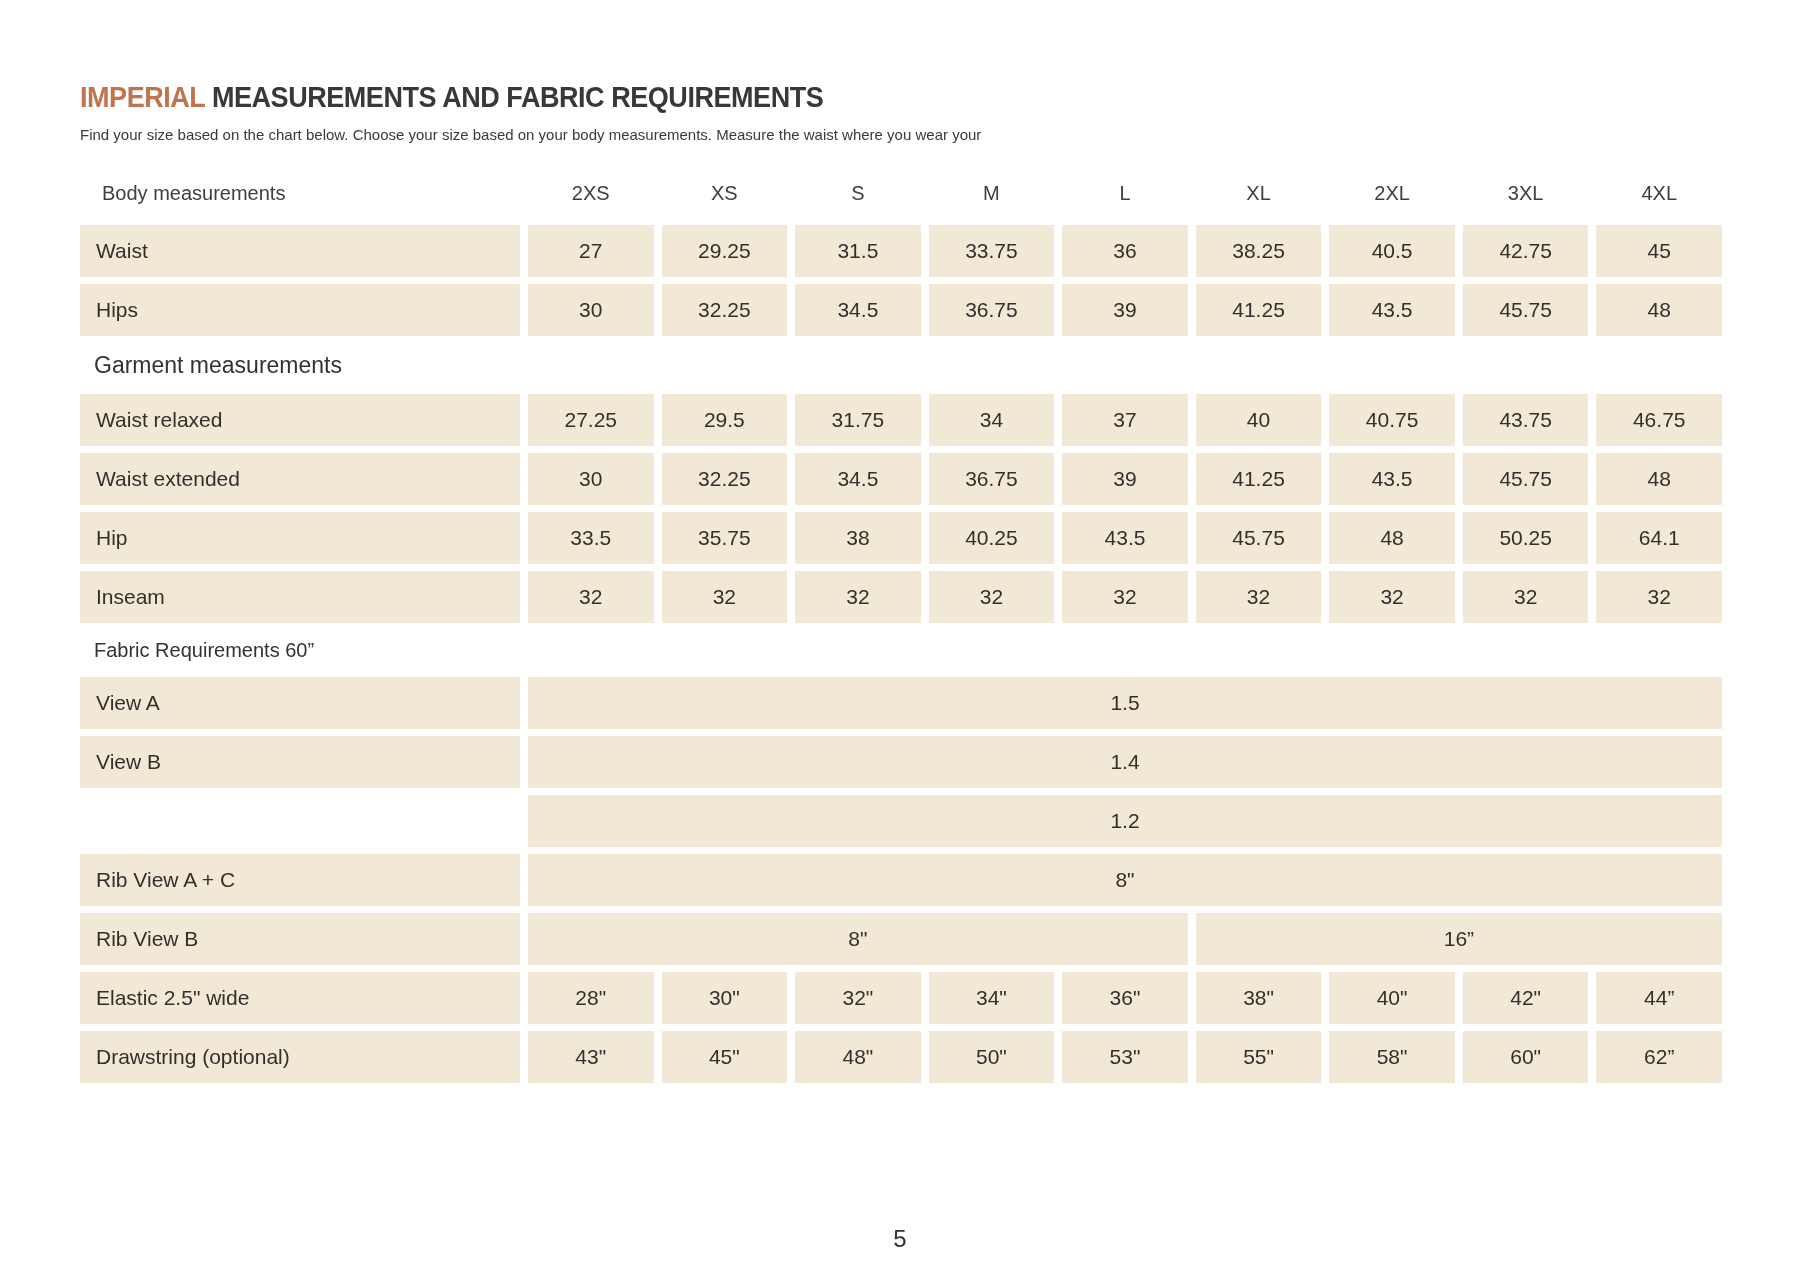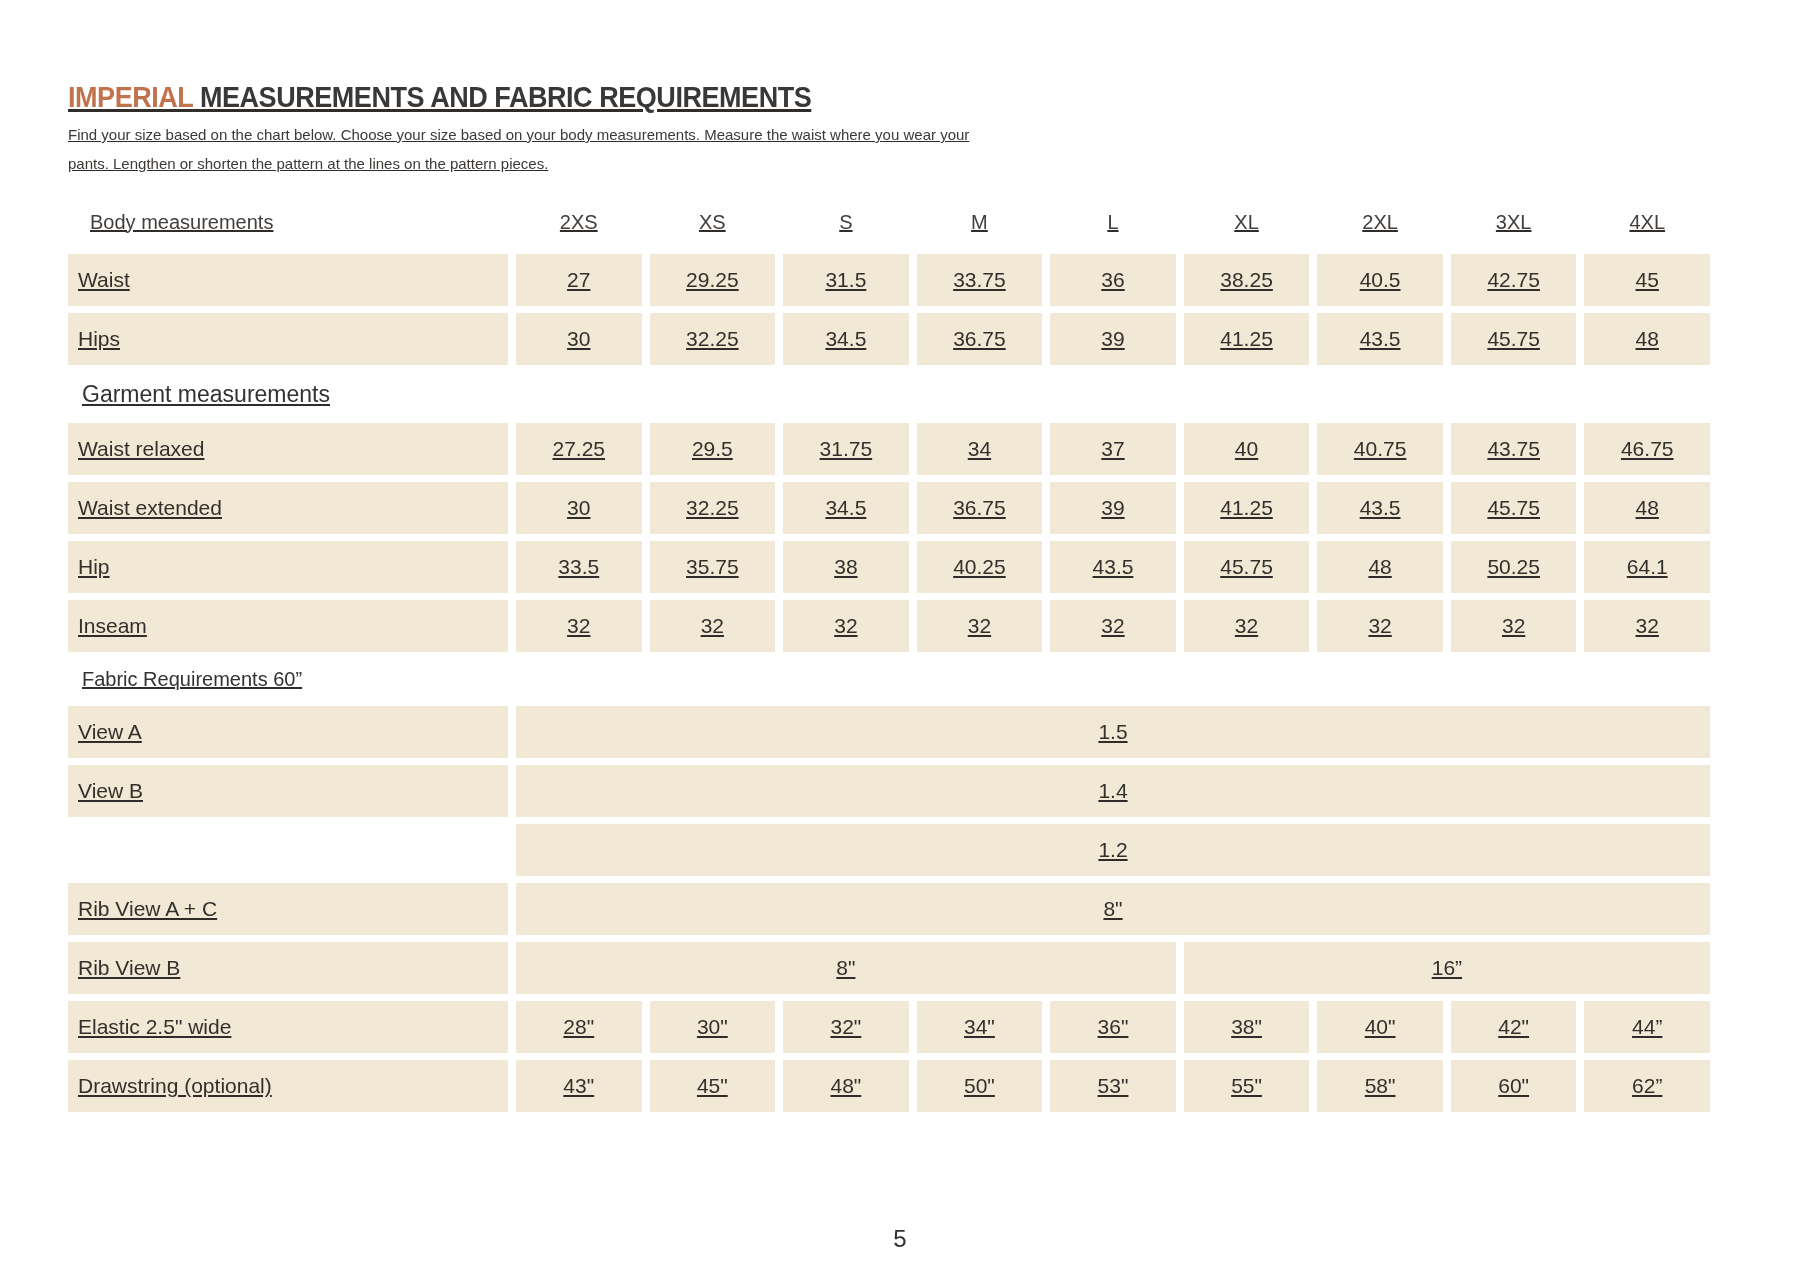--- a/index.html
+++ b/index.html
@@ -4,21 +4,21 @@
 <style>
   html,body{margin:0;padding:0;background:#ffffff;}
   .page{
     position:relative;
     width:1800px;height:1269px;
     background:#ffffff;
     font-family:"Liberation Sans", sans-serif;
     color:#2f2c29;
     overflow:hidden;
   }
-  .content{position:absolute;left:68px;top:80px;width:1642px;text-decoration:underline;}
+  .content{position:absolute;left:80px;top:80px;width:1642px;}
   .title{
     font-size:30px;font-weight:700;letter-spacing:-0.5px;
     color:#3a3836;white-space:nowrap;
     transform:scaleX(0.9);transform-origin:left center;
   }
   .title .accent{color:#c0734d;}
   .intro{
     margin-top:6px;font-size:15px;line-height:29px;color:#3c3936;
   }
   .table{margin-top:22px;}
@@ -26,21 +26,21 @@
     display:grid;
     grid-template-columns:440px repeat(9,1fr);
     column-gap:8px;
   }
   .row{height:52px;margin-bottom:7px;}
   .cell{
     background:#f1e9d6;
     display:flex;align-items:center;justify-content:center;
     font-size:21px;color:#33302c;
   }
-  .cell.label{justify-content:flex-start;padding-left:10px;background:#f1e9d6;}
+  .cell.label{justify-content:flex-start;padding-left:16px;background:#f1e9d6;}
   .span-all{grid-column:2/11;}
   .span-left{grid-column:2/7;}
   .span-right{grid-column:7/11;}
   .hdr-row{height:44px;margin-bottom:10px;}
   .hdr{
     background:transparent;display:flex;align-items:center;justify-content:center;
     font-size:20px;color:#413e3b;
   }
   .hdr.label{justify-content:flex-start;padding-left:22px;}
   .section{
@@ -56,21 +56,20 @@
 </head>
 <body>
 
 <div class="page">
   <div class="content">
 
     <div class="title"><span class="accent">IMPERIAL</span><span> MEASUREMENTS AND FABRIC REQUIREMENTS</span></div>
 
     <div class="intro">
       <div>Find your size based on the chart below. Choose your size based on your body measurements. Measure the waist where you wear your</div>
-      <div>pants. Lengthen or shorten the pattern at the lines on the pattern pieces.</div>
     </div>
 
     <div class="table">
 
       <div class="grid hdr-row">
         <div class="hdr label">Body measurements</div>
         <div class="hdr">2XS</div>
         <div class="hdr">XS</div>
         <div class="hdr">S</div>
         <div class="hdr">M</div>

